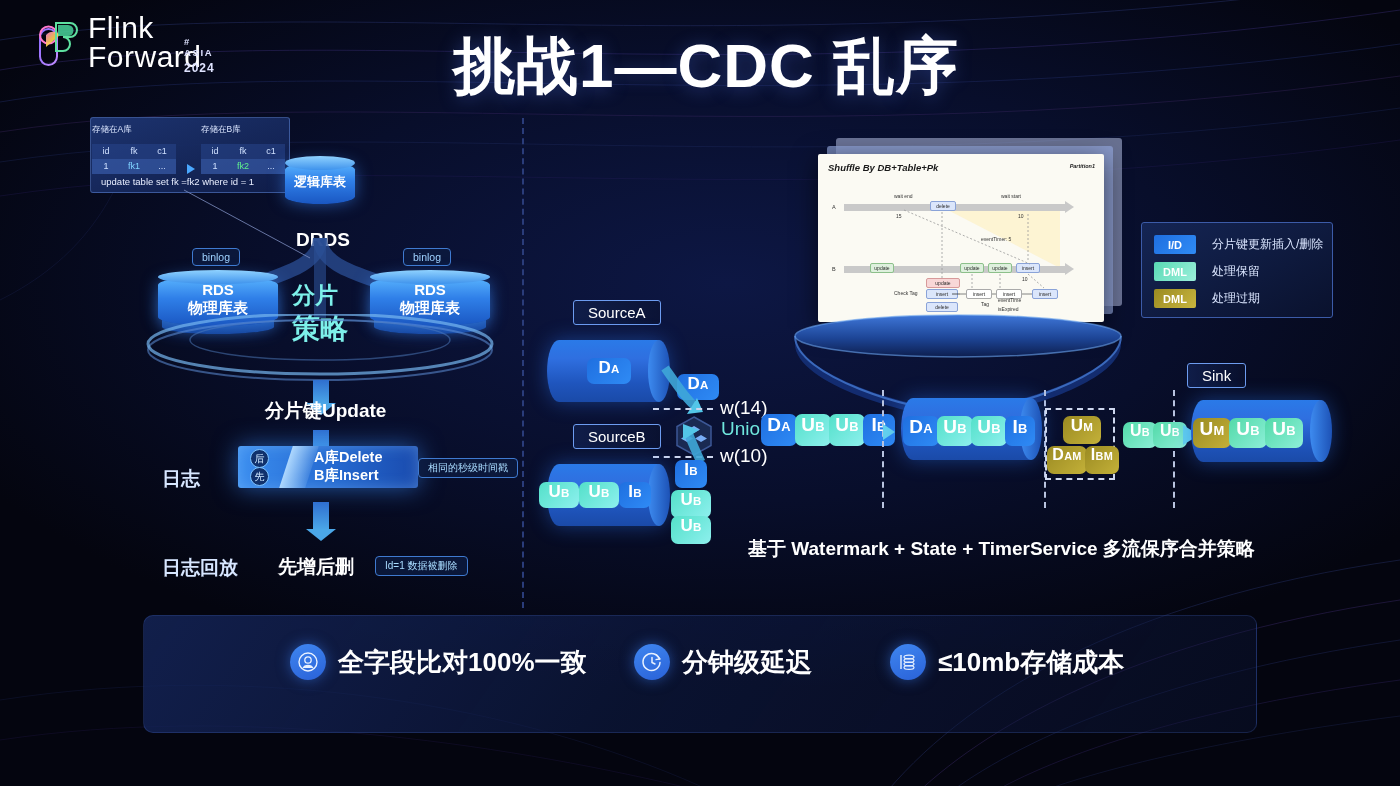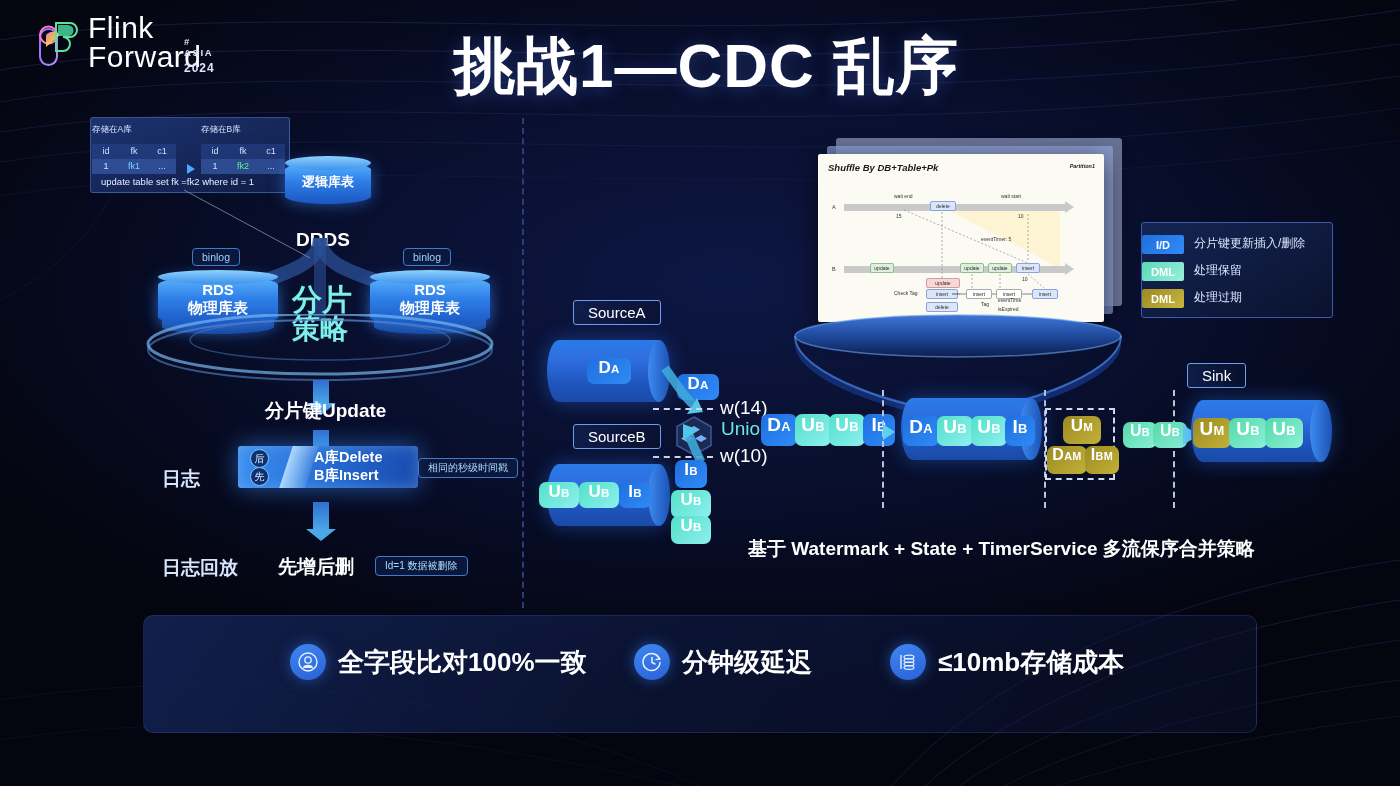--- a/index.html
+++ b/index.html
@@ -159,21 +159,21 @@
   .sh-txt { position:absolute; font-size:5px; color:#333; }
 
   .funnel { position:absolute; left:268px; top:196px; width:330px; height:110px; }
 
   
   #legend {
     position:absolute; left:1141px; top:222px; width:192px; height:96px;
     background:linear-gradient(150deg, rgba(21,38,86,.95), rgba(10,18,46,.95));
     border:1px solid #3c5ba8; border-radius:3px;
   }
-  .lg-row { position:absolute; left:0; display:flex; gap:10px;}
+  .lg-row { position:absolute; left:12px; display:flex; align-items:center; gap:16px;}
   .lg-key { width:42px; height:19px; border-radius:2px; display:flex; align-items:center;
             justify-content:center; font-size:11px; color:#fff; font-weight:600;}
   .lg-txt { font-size:12px; color:#dbe6ff; white-space:nowrap;}
 
   
   #caption { position:absolute; left:748px; top:536px; font-size:19px; font-weight:700; color:#fff; white-space:nowrap;}
 
   
   #bottombar {
     position:absolute; left:143px; top:615px; width:1114px; height:118px;
@@ -275,21 +275,21 @@
         </div>
         <div class="row r2">
           <span style="color:#cfe0ff">1</span>
           <span style="color:#5ff08d">fk2</span>
           <span style="color:#cfe0ff">...</span>
         </div>
       </div>
       <div class="sqlline">update table set fk =fk2 where id = 1</div>
     </div>
 
-    <div class="db-cyl" style="left:205px; top:44px; width:86px; height:42px;">
+    <div class="db-cyl" style="left:205px; top:44px; width:70px; height:42px;">
       <div class="db-cap"></div>
       <div class="db-text" style="top:11px; font-size:13px;">逻辑库表</div>
     </div>
     <div class="big-cn" style="left:216px; top:111px; font-size:19px;">DRDS</div>
 
     <svg style="position:absolute; left:0; top:120px;" width="440" height="110">
       <path d="M240,0 C240,42 150,40 138,70" stroke="#2b4f95" stroke-width="14" fill="none" opacity=".75"></path>
       <path d="M240,0 C240,42 330,40 344,70" stroke="#2b4f95" stroke-width="14" fill="none" opacity=".75"></path>
       <path d="M240,0 L240,80" stroke="#2b4f95" stroke-width="12" opacity=".6"></path>
     </svg>
@@ -315,21 +315,21 @@
       <div class="db-cyl" style="left:4px; top:18px; width:112px; height:40px; opacity:.75;">
           <div class="db-cap"></div>
         </div>
       <div class="db-cyl" style="left:0; top:0; width:120px; height:50px;">
         <div class="db-cap"></div>
         <div class="db-text" style="top:5px; font-size:15px;">RDS</div>
         <div class="db-text" style="top:23px; font-size:15px;">物理库表</div>
       </div>
     </div>
 
-    <div class="big-cn teal-cn" style="left:212px; top:162px; font-size:30px;">分片</div>
+    <div class="big-cn teal-cn" style="left:212px; top:162px; font-size:23px;">分片</div>
     <div class="big-cn teal-cn" style="left:212px; top:192px; font-size:28px;">策略</div>
 
     <svg style="position:absolute; left:64px; top:196px;" width="352" height="70">
       <ellipse cx="176" cy="36" rx="172" ry="30" fill="none" stroke="#5f8fd8" stroke-width="2" opacity=".55"></ellipse>
       <ellipse cx="176" cy="30" rx="172" ry="30" fill="none" stroke="#76b6f0" stroke-width="3" opacity=".7"></ellipse>
       <ellipse cx="176" cy="26" rx="130" ry="20" fill="none" stroke="#4f7ec0" stroke-width="1.5" opacity=".5"></ellipse>
     </svg>
 
     <div class="downarrow" style="left:233px; top:262px; height:24px;"></div>
     <div class="big-cn" style="left:185px; top:280px; font-size:19px;">分片键Update</div>

